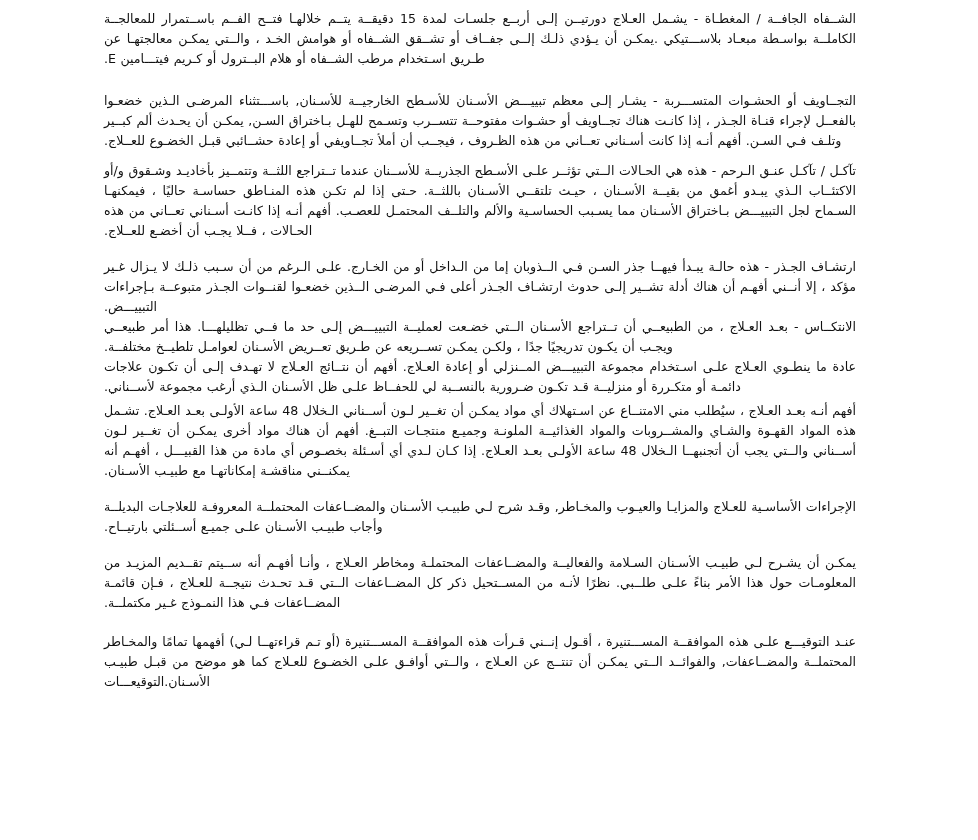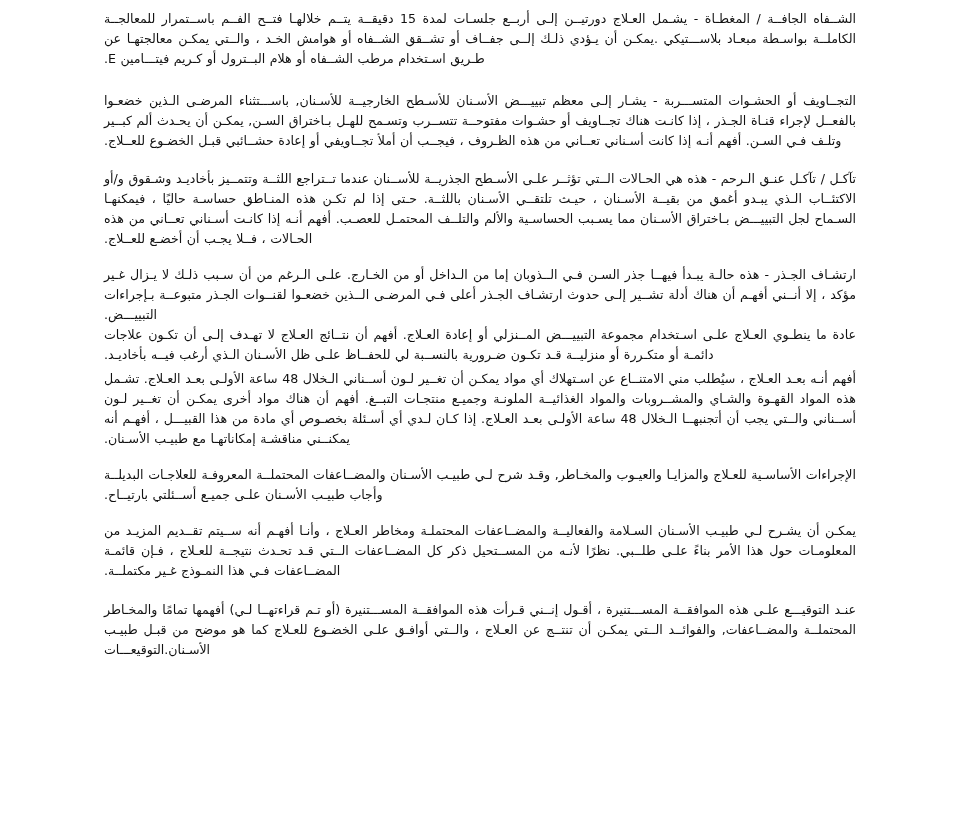--- a/index.html
+++ b/index.html
@@ -28,32 +28,33 @@
     unicode-bidi: embed;
     text-align: justify;
     text-align-last: left;
     text-justify: inter-word;
     margin: 0;
     padding: 0;
     word-spacing: 0.5px;
   }
   .gap-22 { margin-bottom: 22px; }
   .gap-19 { margin-bottom: 19px; }
-  .gap-18 { margin-bottom: 18px; }
+  .gap-18 { margin-bottom: 10px; }
   .gap-16 { margin-bottom: 16px; }
   .gap-12 { }
   .gap-4  { margin-bottom: 4px; }
   .gap-0  { margin-bottom: 0; }
 </style>
 </head>
 <body>
 
 <main class="page">
   <p class="para gap-22">الشــفاه الجافــة / المغطـاة - يشـمل العـلاج دورتيــن إلـى أربــع جلسـات لمدة 15 دقيقــة يتــم خلالهـا فتــح الفــم باســتمرار للمعالجــة الكاملــة بواسـطة مبعـاد بلاســـتيكي .يمكـن أن يـؤدي ذلـك إلــى جفــاف أو تشــقق الشــفاه أو هوامش الخـد ، والــتي يمكـن معالجتهـا عن طـريق اسـتخدام مرطب الشــفاه أو هلام البــترول أو كـريم فيتـــامين E.</p>
   <p class="para gap-18">التجــاويف أو الحشـوات المتســـربة - يشـار إلـى معظم تبييـــض الأسـنان للأسـطح الخارجيــة للأسـنان, باســـتثناء المرضـى الـذين خضعـوا بالفعــل لإجراء قنـاة الجـذر ، إذا كانـت هناك تجــاويف أو حشـوات مفتوحــة تتســرب وتسـمح للهـل بـاختراق السـن, يمكـن أن يحـدث ألم كبــير وتلـف فـي السـن. أفهم أنـه إذا كانت أسـناني تعــاني من هذه الظـروف ، فيجــب أن أملأ تجــاويفي أو إعادة حشــائبي قبـل الخضـوع للعــلاج.</p>
   <p class="para gap-16">تآكـل / تآكـل عنـق الـرحم - هذه هي الحـالات الــتي تؤثــر علـى الأسـطح الجذريــة للأســنان عندما تــتراجع اللثــة وتتمــيز بأخاديـد وشـقوق و/أو الاكتئــاب الـذي يبـدو أغمق من بقيــة الأسـنان ، حيـث تلتقــي الأسـنان باللثــة. حـتى إذا لم تكـن هذه المنـاطق حساسـة حاليًا ، فيمكنهـا السـماح لجل التبييـــض بـاختراق الأسـنان مما يسـبب الحساسـية والألم والتلــف المحتمـل للعصـب. أفهم أنـه إذا كانـت أسـناني تعــاني من هذه الحـالات ، فــلا يجـب أن أخضـع للعــلاج.</p>
   <p class="para gap-12">ارتشـاف الجـذر - هذه حالـة يبـدأ فيهــا جذر السـن فـي الــذوبان إما من الـداخل أو من الخـارج. علـى الـرغم من أن سـبب ذلـك لا يـزال غـير مؤكد ، إلا أنــني أفهـم أن هناك أدلة تشــير إلـى حدوث ارتشـاف الجـذر أعلى فـي المرضـى الــذين خضعـوا لقنــوات الجـذر متبوعــة بـإجراءات التبييـــض.</p>
-  <p class="para gap-4">عادة ما ينطـوي العـلاج علـى اسـتخدام مجموعة التبييـــض المــنزلي أو إعادة العـلاج. أفهم أن نتــائج العـلاج لا تهـدف إلـى أن تكـون علاجات دائمـة أو متكـررة أو منزليــة قـد تكـون ضـرورية بالنســبة لي للحفــاظ علـى ظل الأسـنان الـذي أرغب فيــه بأخاديـد.</p>
+  <p class="para gap-0">الانتكــاس - بعـد العـلاج ، من الطبيعــي أن تــتراجع الأسـنان الــتي خضـعت لعمليــة التبييـــض إلـى حد ما فــي تظليلهـــا. هذا أمر طبيعــي ويجـب أن يكـون تدريجيًا جدًا ، ولكـن يمكـن تســريعه عن طـريق تعــريض الأسـنان لعوامـل تلطيــخ مختلفــة.</p>
+  <p class="para gap-4">عادة ما ينطـوي العـلاج علـى اسـتخدام مجموعة التبييـــض المــنزلي أو إعادة العـلاج. أفهم أن نتــائج العـلاج لا تهـدف إلـى أن تكـون علاجات دائمـة أو متكـررة أو منزليــة قـد تكـون ضـرورية بالنســبة لي للحفــاظ علـى ظل الأسـنان الـذي أرغب مجموعة لأســناني.</p>
   <p class="para gap-16">أفهم أنـه بعـد العـلاج ، سيُطلب مني الامتنــاع عن اسـتهلاك أي مواد يمكـن أن تغــير لـون أســناني الـخلال 48 ساعة الأولـى بعـد العـلاج. تشـمل هذه المواد القهـوة والشـاي والمشــروبات والمواد الغذائيــة الملونـة وجميـع منتجـات التبــغ. أفهم أن هناك مواد أخرى يمكـن أن تغــير لـون أســناني والــتي يجب أن أتجنبهــا الـخلال 48 ساعة الأولـى بعـد العـلاج. إذا كـان لـدي أي أسـئلة بخصـوص أي مادة من هذا القبيـــل ، أفهـم أنه يمكنــني مناقشـة إمكاناتهـا مع طبيـب الأسـنان.</p>
   <p class="para gap-16">الإجراءات الأساسـية للعـلاج والمزايـا والعيـوب والمخـاطر, وقـد شرح لـي طبيـب الأسـنان والمضــاعفات المحتملــة المعروفـة للعلاجـات البديلــة وأجاب طبيـب الأسـنان علـى جميـع أســئلتي بارتيــاح.</p>
   <p class="para gap-19">يمكـن أن يشـرح لـي طبيـب الأسـنان السـلامة والفعاليــة والمضــاعفات المحتملـة ومخاطر العـلاج ، وأنـا أفهـم أنه ســيتم تقــديم المزيـد من المعلومـات حول هذا الأمر بناءً علـى طلــبي. نظرًا لأنـه من المســتحيل ذكر كل المضــاعفات الــتي قـد تحـدث نتيجــة للعـلاج ، فـإن قائمـة المضــاعفات فـي هذا النمـوذج غـير مكتملــة.</p>
   <p class="para gap-0">عنـد التوقيـــع علـى هذه الموافقــة المســـتنيرة ، أقـول إنــني قـرأت هذه الموافقــة المســـتنيرة (أو تـم قراءتهــا لـي) أفهمها تمامًا والمخـاطر المحتملــة والمضــاعفات, والفوائــد الــتي يمكـن أن تنتــج عن العـلاج ، والــتي أوافـق علـى الخضـوع للعـلاج كما هو موضح من قبـل طبيـب الأسـنان.التوقيعـــات</p>
 </main>
 
 </body></html>

